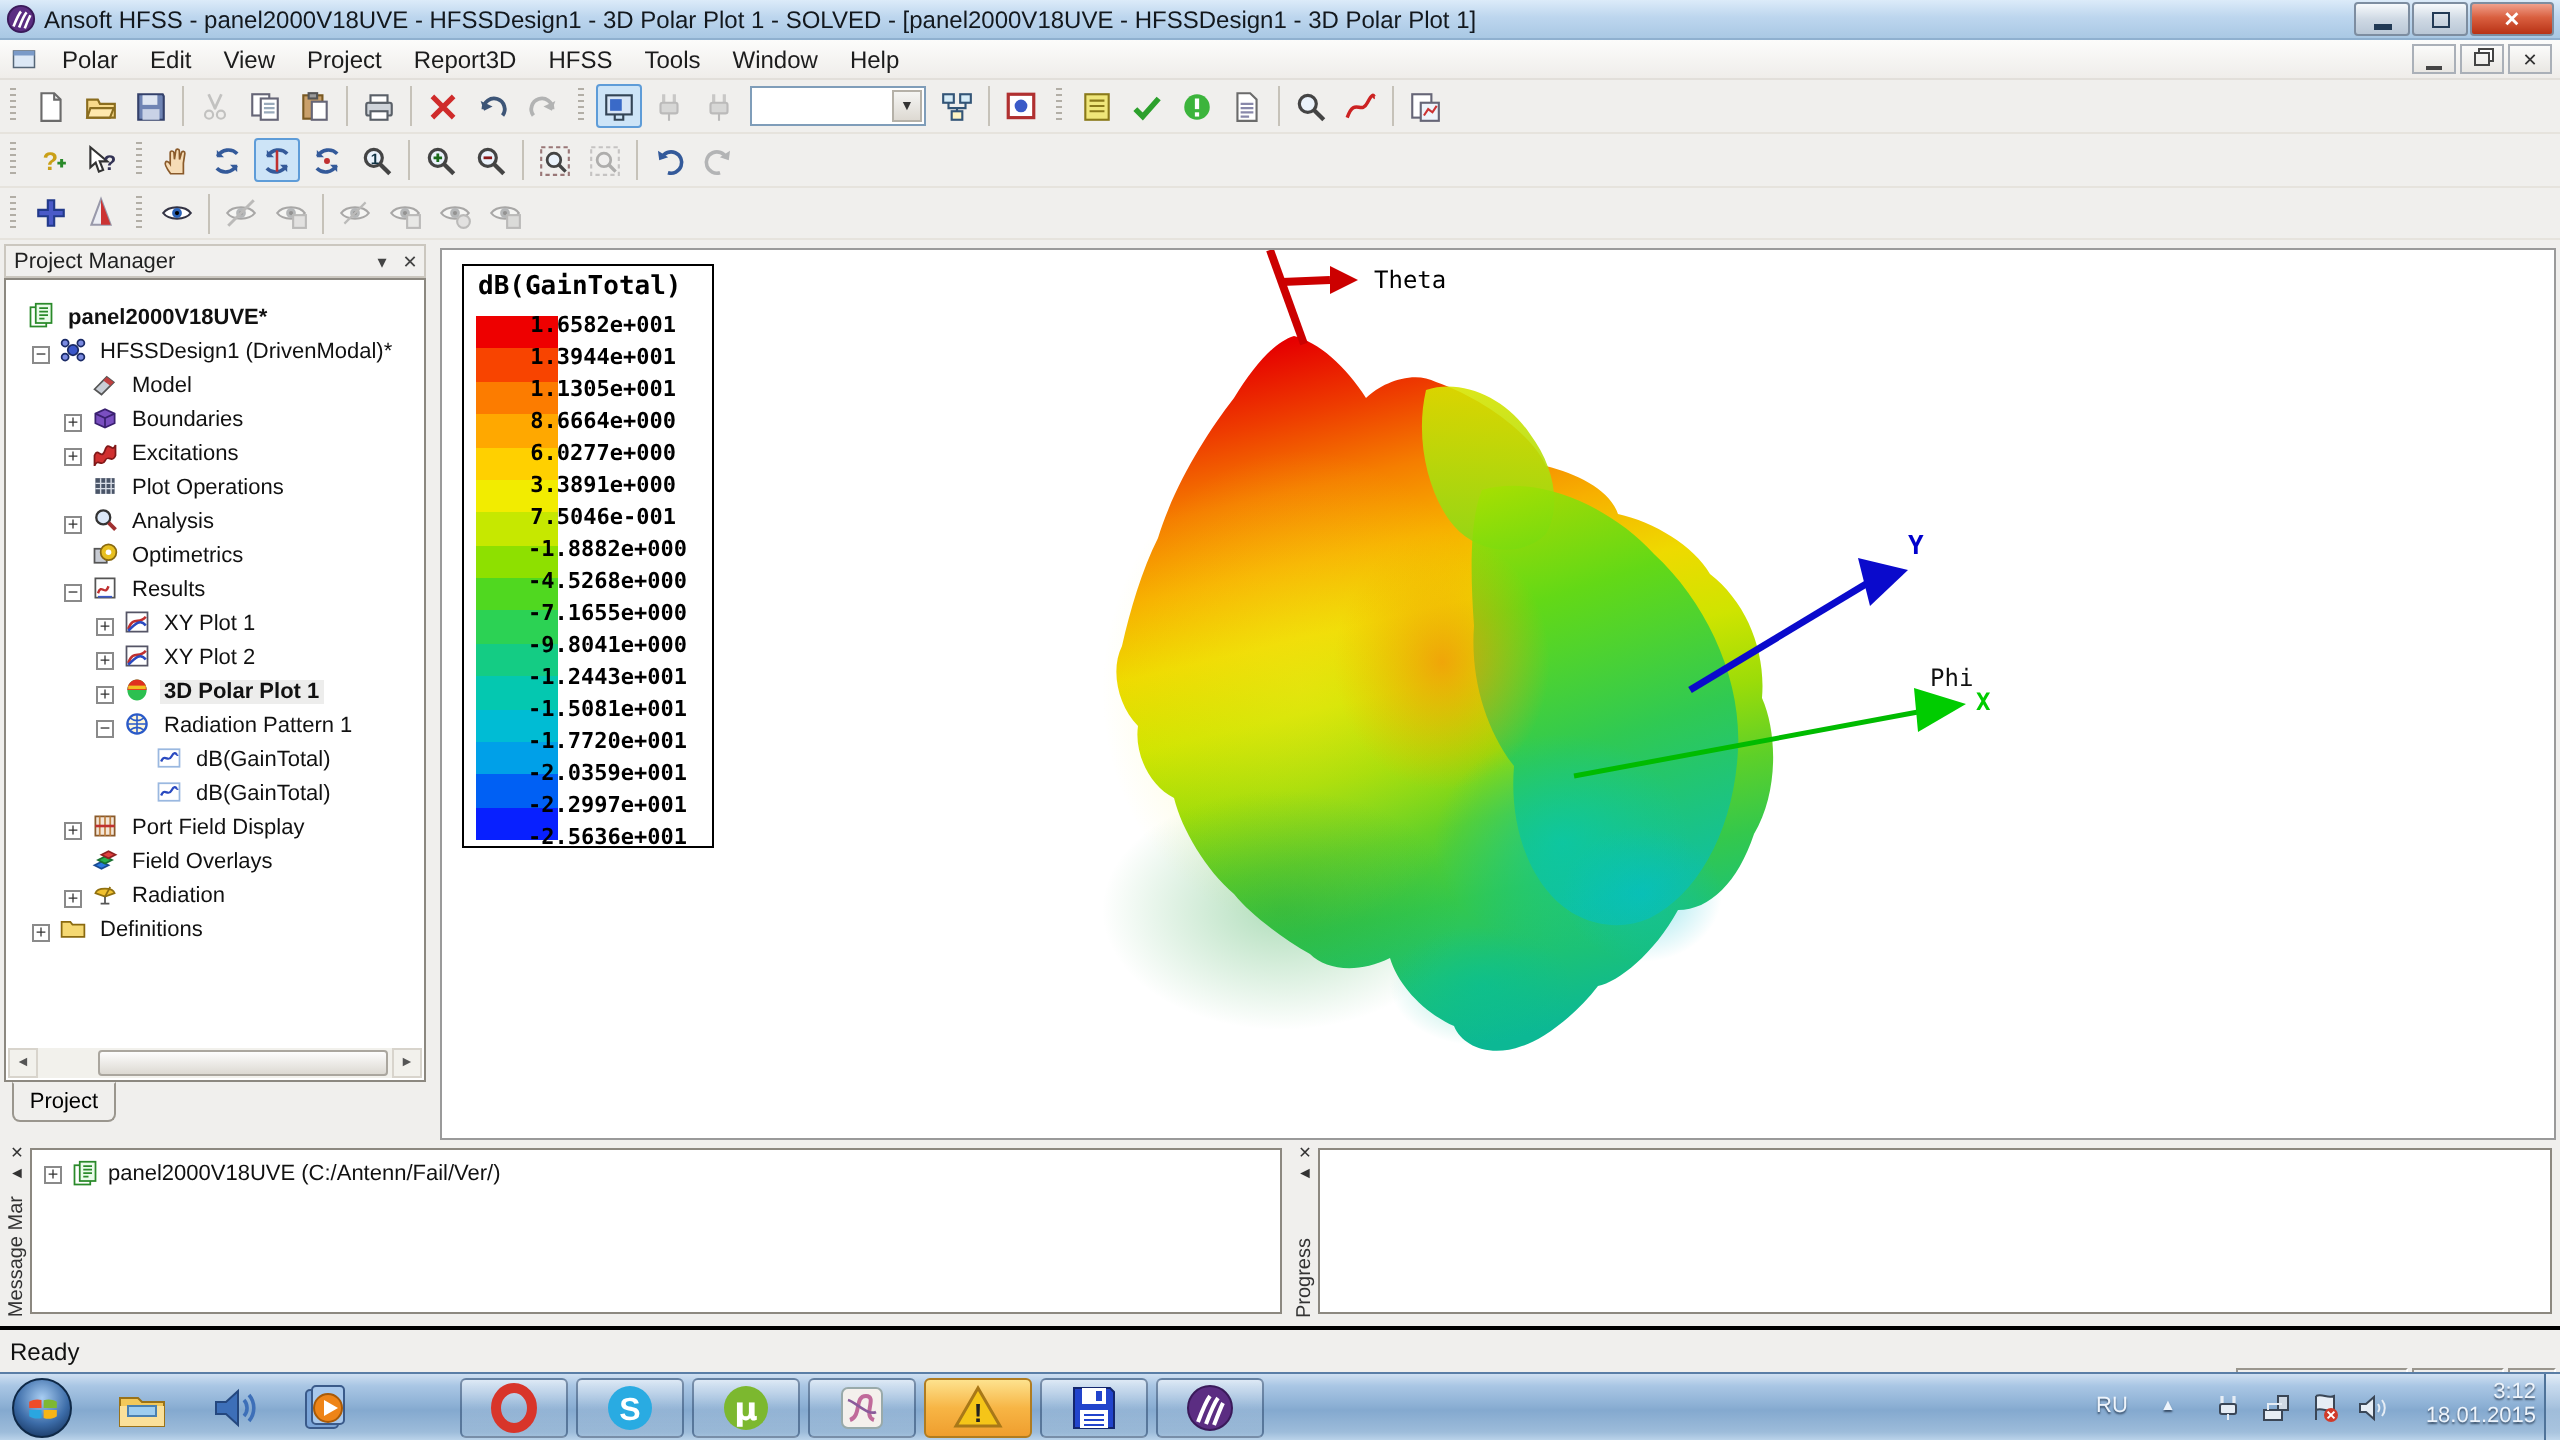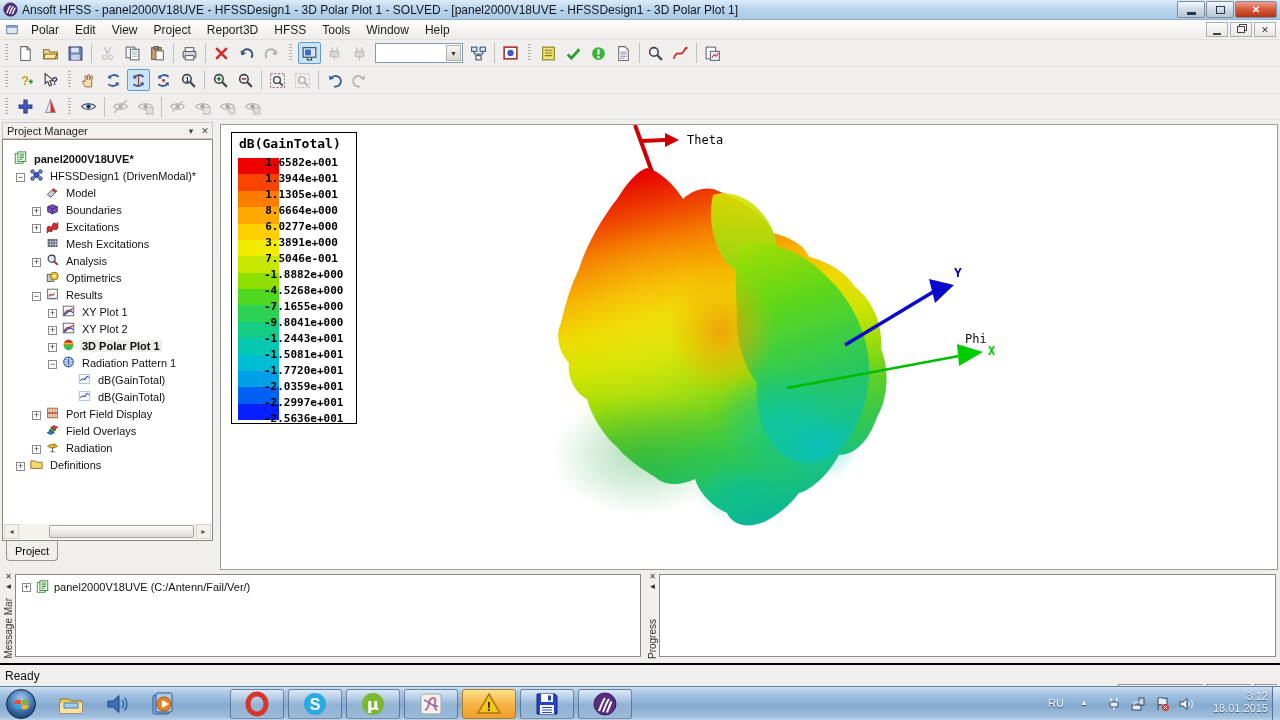--- a/index.html
+++ b/index.html
@@ -639,21 +639,21 @@
       <span class="exp">+</span>
       <svg class="ti" viewBox="0 0 16 16">
         <use href="#te"></use>
       </svg>
       <span class="tl">Excitations</span>
     </div>
   <div class="trow" style="top:93px;padding-left:42px">
       <svg class="ti" viewBox="0 0 16 16">
         <use href="#tme"></use>
       </svg>
-      <span class="tl">Mesh Excitations</span>
+      <span class="tl">Plot Operations</span>
     </div>
   <div class="trow" style="top:110px;padding-left:29px">
       <span class="exp">+</span>
       <svg class="ti" viewBox="0 0 16 16">
         <use href="#ta"></use>
       </svg>
       <span class="tl">Analysis</span>
     </div>
   <div class="trow" style="top:127px;padding-left:42px">
       <svg class="ti" viewBox="0 0 16 16">

